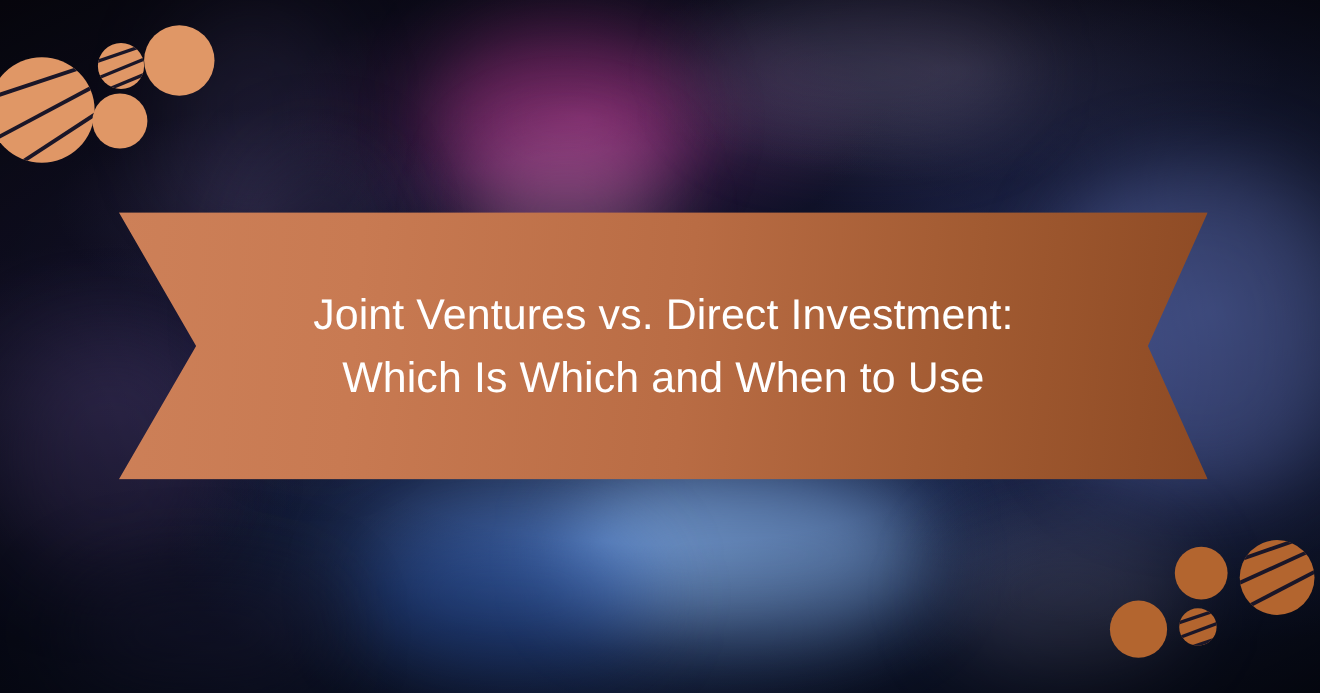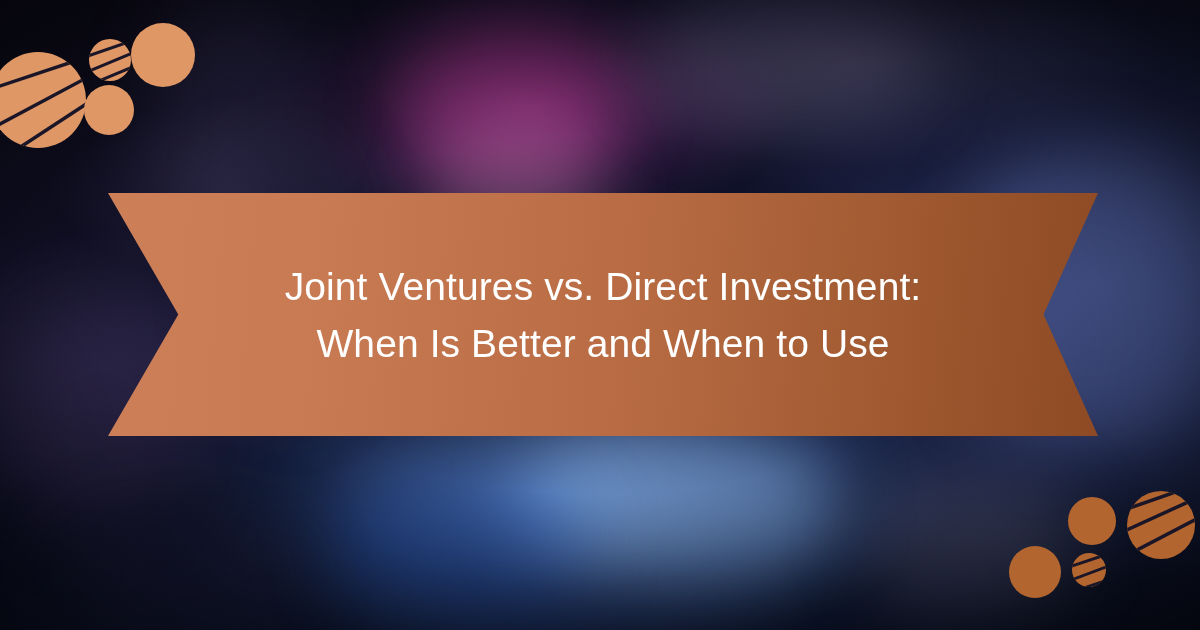--- a/index.html
+++ b/index.html
@@ -158,17 +158,17 @@
         <line x1="1066" y1="582" x2="1114" y2="564" stroke="#1A1628" stroke-width="3"></line>
         <line x1="1066" y1="594" x2="1114" y2="578" stroke="#1A1628" stroke-width="3"></line>
       </g>
       <circle cx="1035" cy="572" r="26" fill="#B3652F"></circle>
     </svg>
   </div>
 
   <div class="banner">
     <div class="banner-inner">
       <div class="title-line">Joint Ventures vs. Direct Investment:</div>
-      <div class="title-line">When Is Better and When to Use</div>
+      <div class="title-line">Which Is Which and When to Use</div>
     </div>
   </div>
 
 </div>
 
 </body></html>

